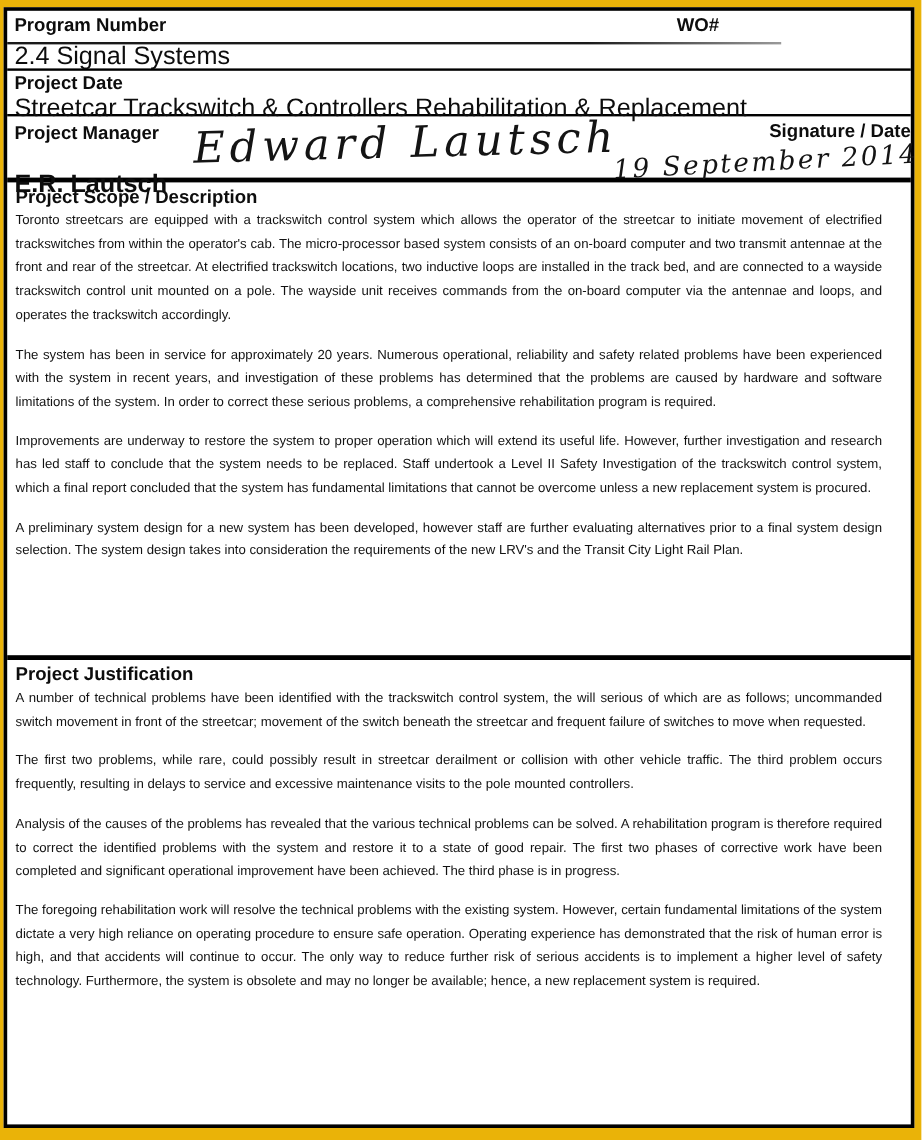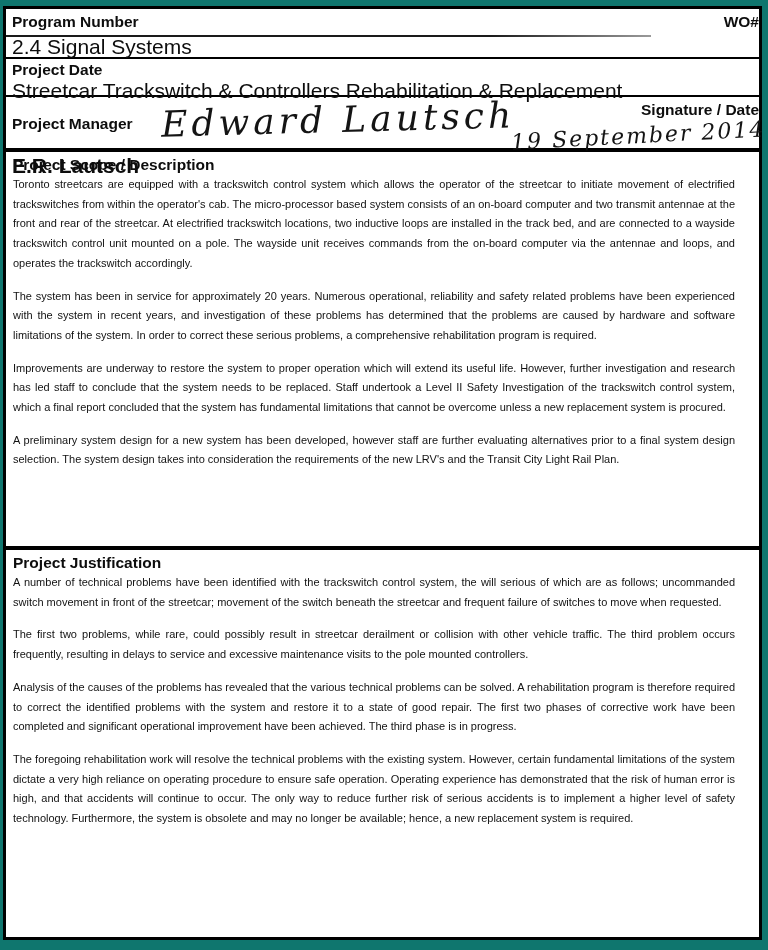--- a/index.html
+++ b/index.html
@@ -1,56 +1,56 @@
 <!DOCTYPE html>
 <html><head>
 <meta charset="utf-8">
 <style>
   * { box-sizing: border-box; }
   html, body { margin: 0; padding: 0; background: #ffffff; }
   .sheet {
     position: relative;
     width: 768px;
     height: 950px;
-    background: #0f766e;
+    background: #eab308;
     font-family: "Liberation Sans", sans-serif;
     color: #0d0d0d;
     overflow: hidden;
   }
   .form {
     position: absolute;
     top: 6px; left: 3px;
     width: 759px; height: 934px;
     border: 3px solid #000;
     display: flex;
     flex-direction: column;
     background: #fff;
   }
   .row { border-bottom: 2px solid #000; position: relative; }
 
   
   .row-program { display: flex; height: 50px; }
   .row-program .col-left { flex: 1; padding: 3px 6px 0 6px; }
-  .row-program .col-wo { width: 195px; text-align: right; padding-top: 3px; }
+  .row-program .col-wo { width: 195px; text-align: left; padding-top: 3px; }
   .lbl { font-weight: bold; font-size: 15.5px; line-height: 20px; }
   .val { font-size: 21px; line-height: 20px; margin-top: 5px; }
   .subrule {
     position: absolute;
     left: 0; top: 26px;
     width: 645px; height: 2px;
     background: linear-gradient(to right, #1a1a1a 75%, #9a9a9a 100%);
   }
 
   
   .row-name { height: 38px; padding: 1px 6px 0 6px; }
   .row-name .val { margin-top: 1px; }
 
   
   .row-manager { height: 55px; display: flex; border-bottom: 4px solid #000; }
-  .row-manager .pm-left { width: 145px; padding: 17px 0 0 6px; }
+  .row-manager .pm-left { width: 145px; padding: 5px 0 0 6px; }
   .row-manager .pm-left .val { font-weight: bold; margin-top: 22px; }
   .row-manager .pm-sig { flex: 1; position: relative; }
   .row-manager .pm-right { width: 248px; text-align: right; padding: 3px 0 0 0; }
 
   .script {
     font-family: "DejaVu Serif", serif;
     font-style: italic;
     color: #141414;
     white-space: nowrap;
   }

